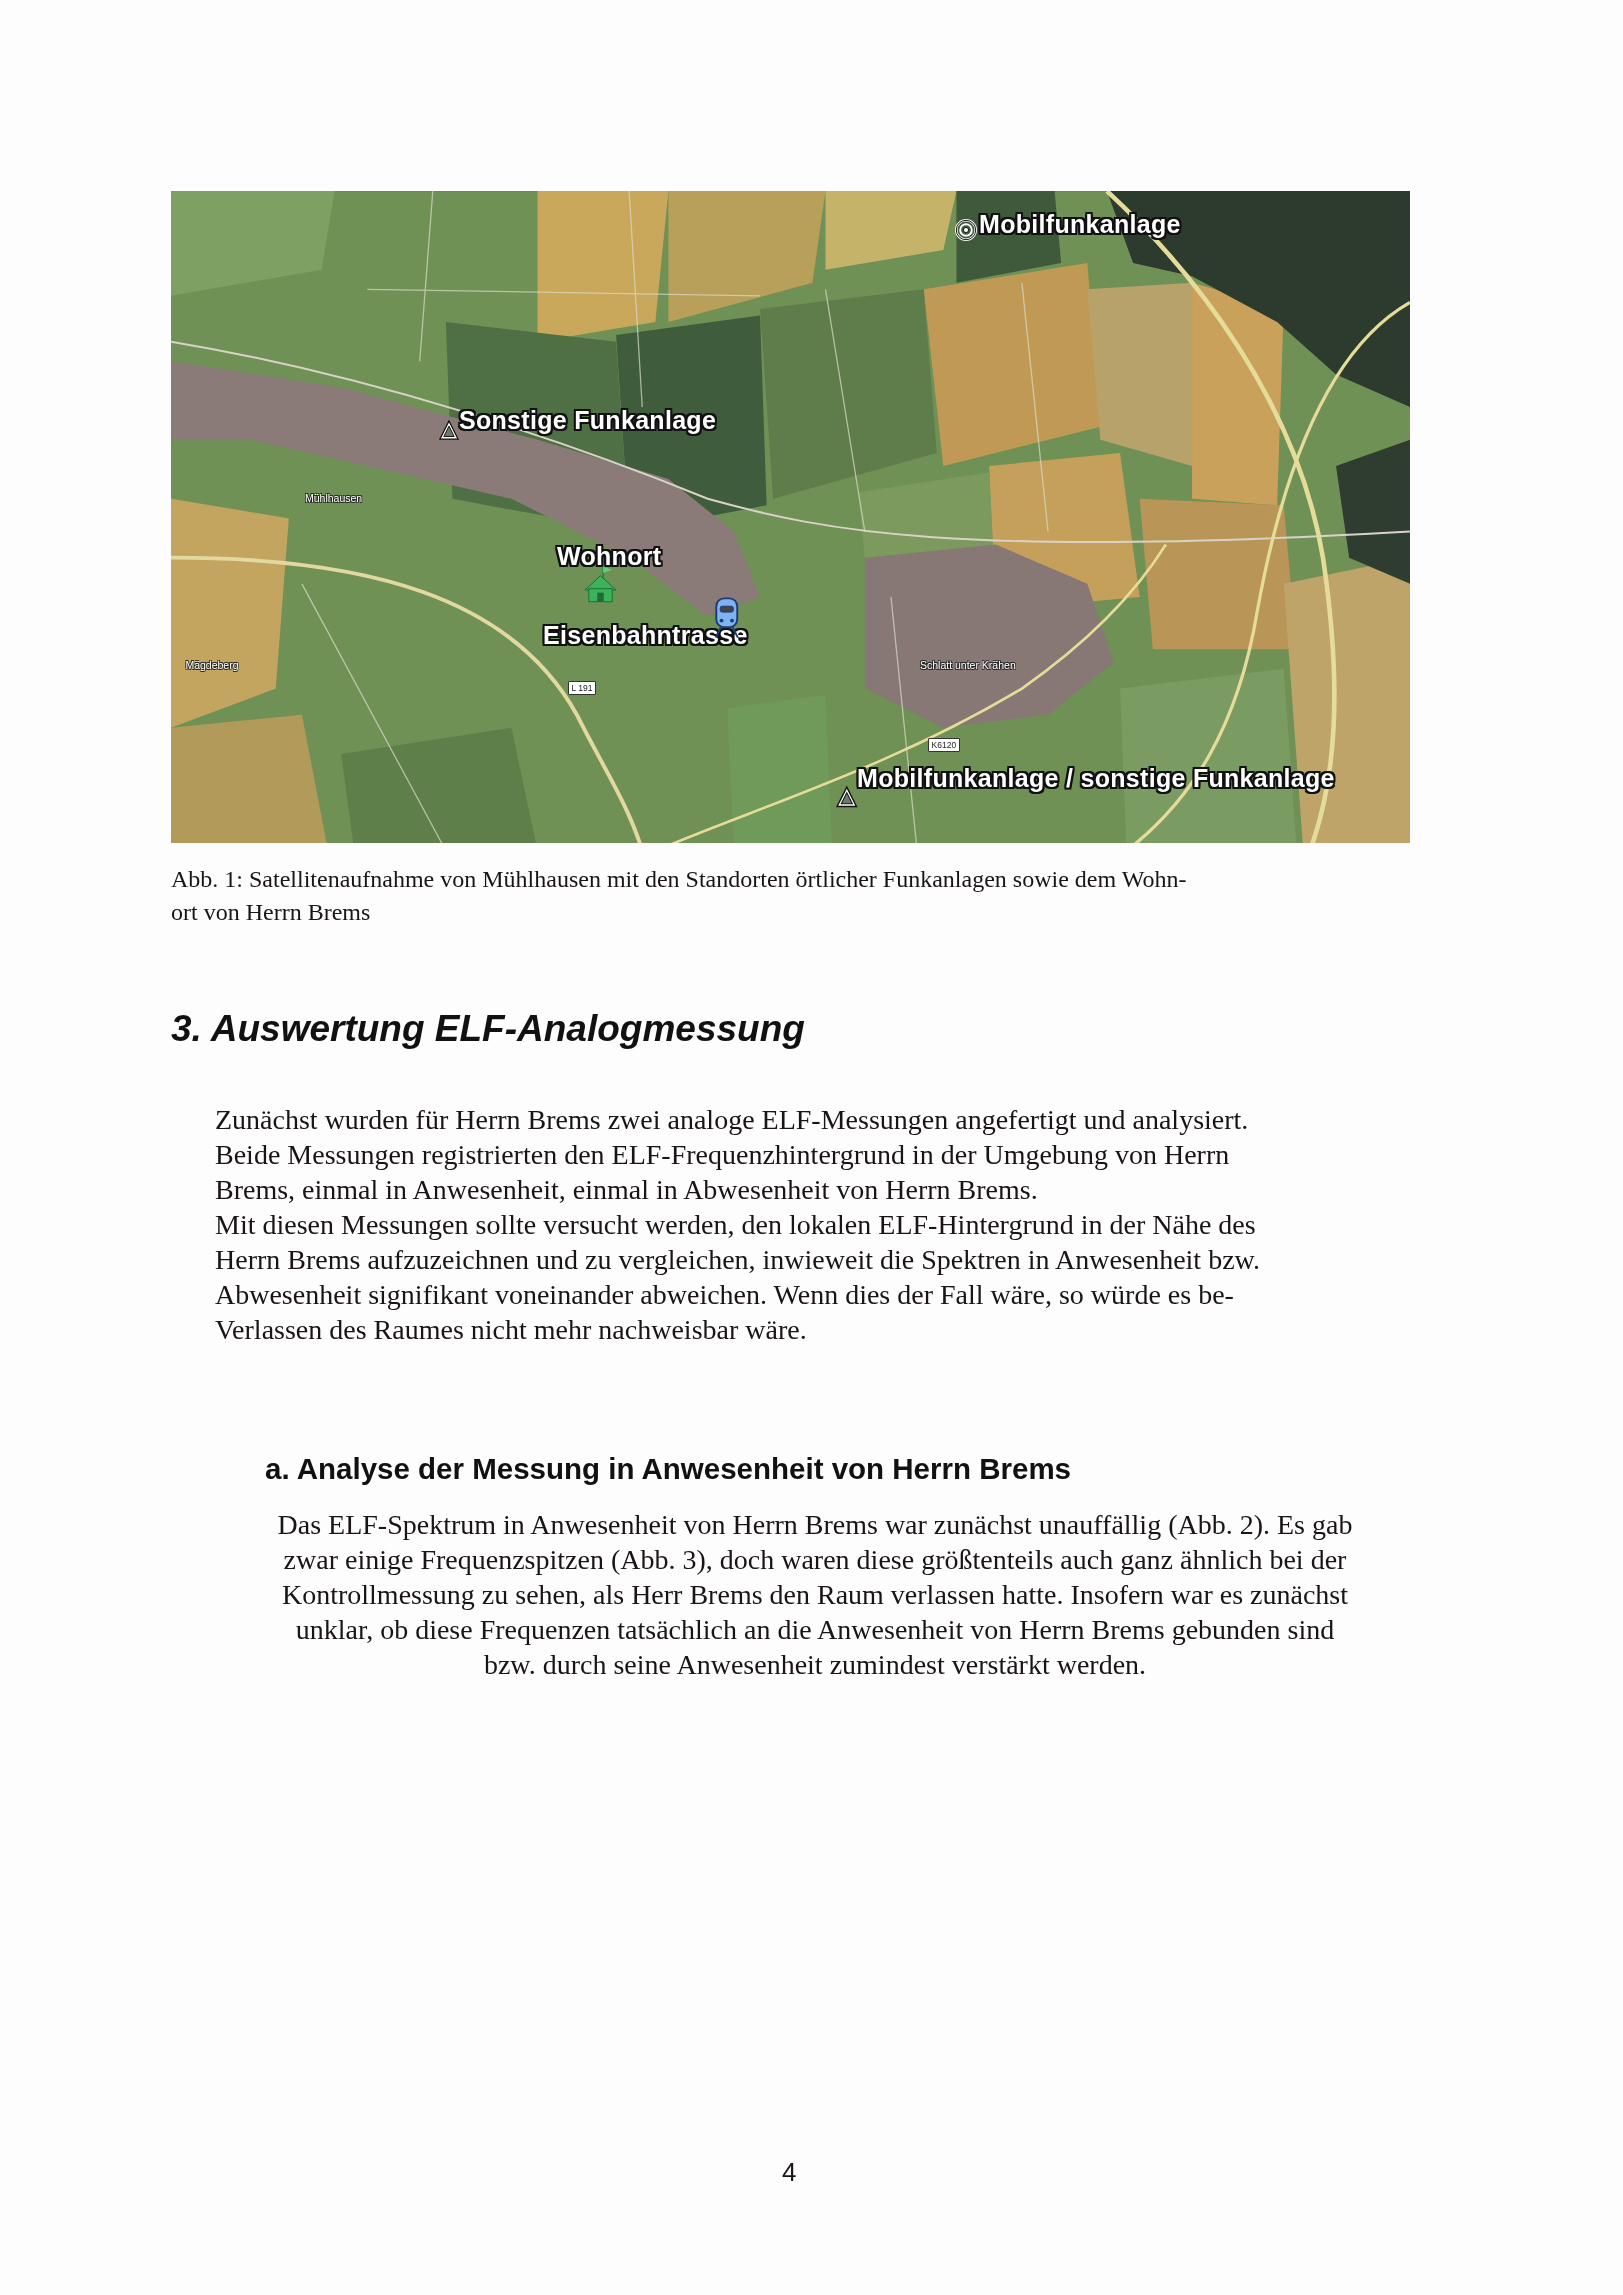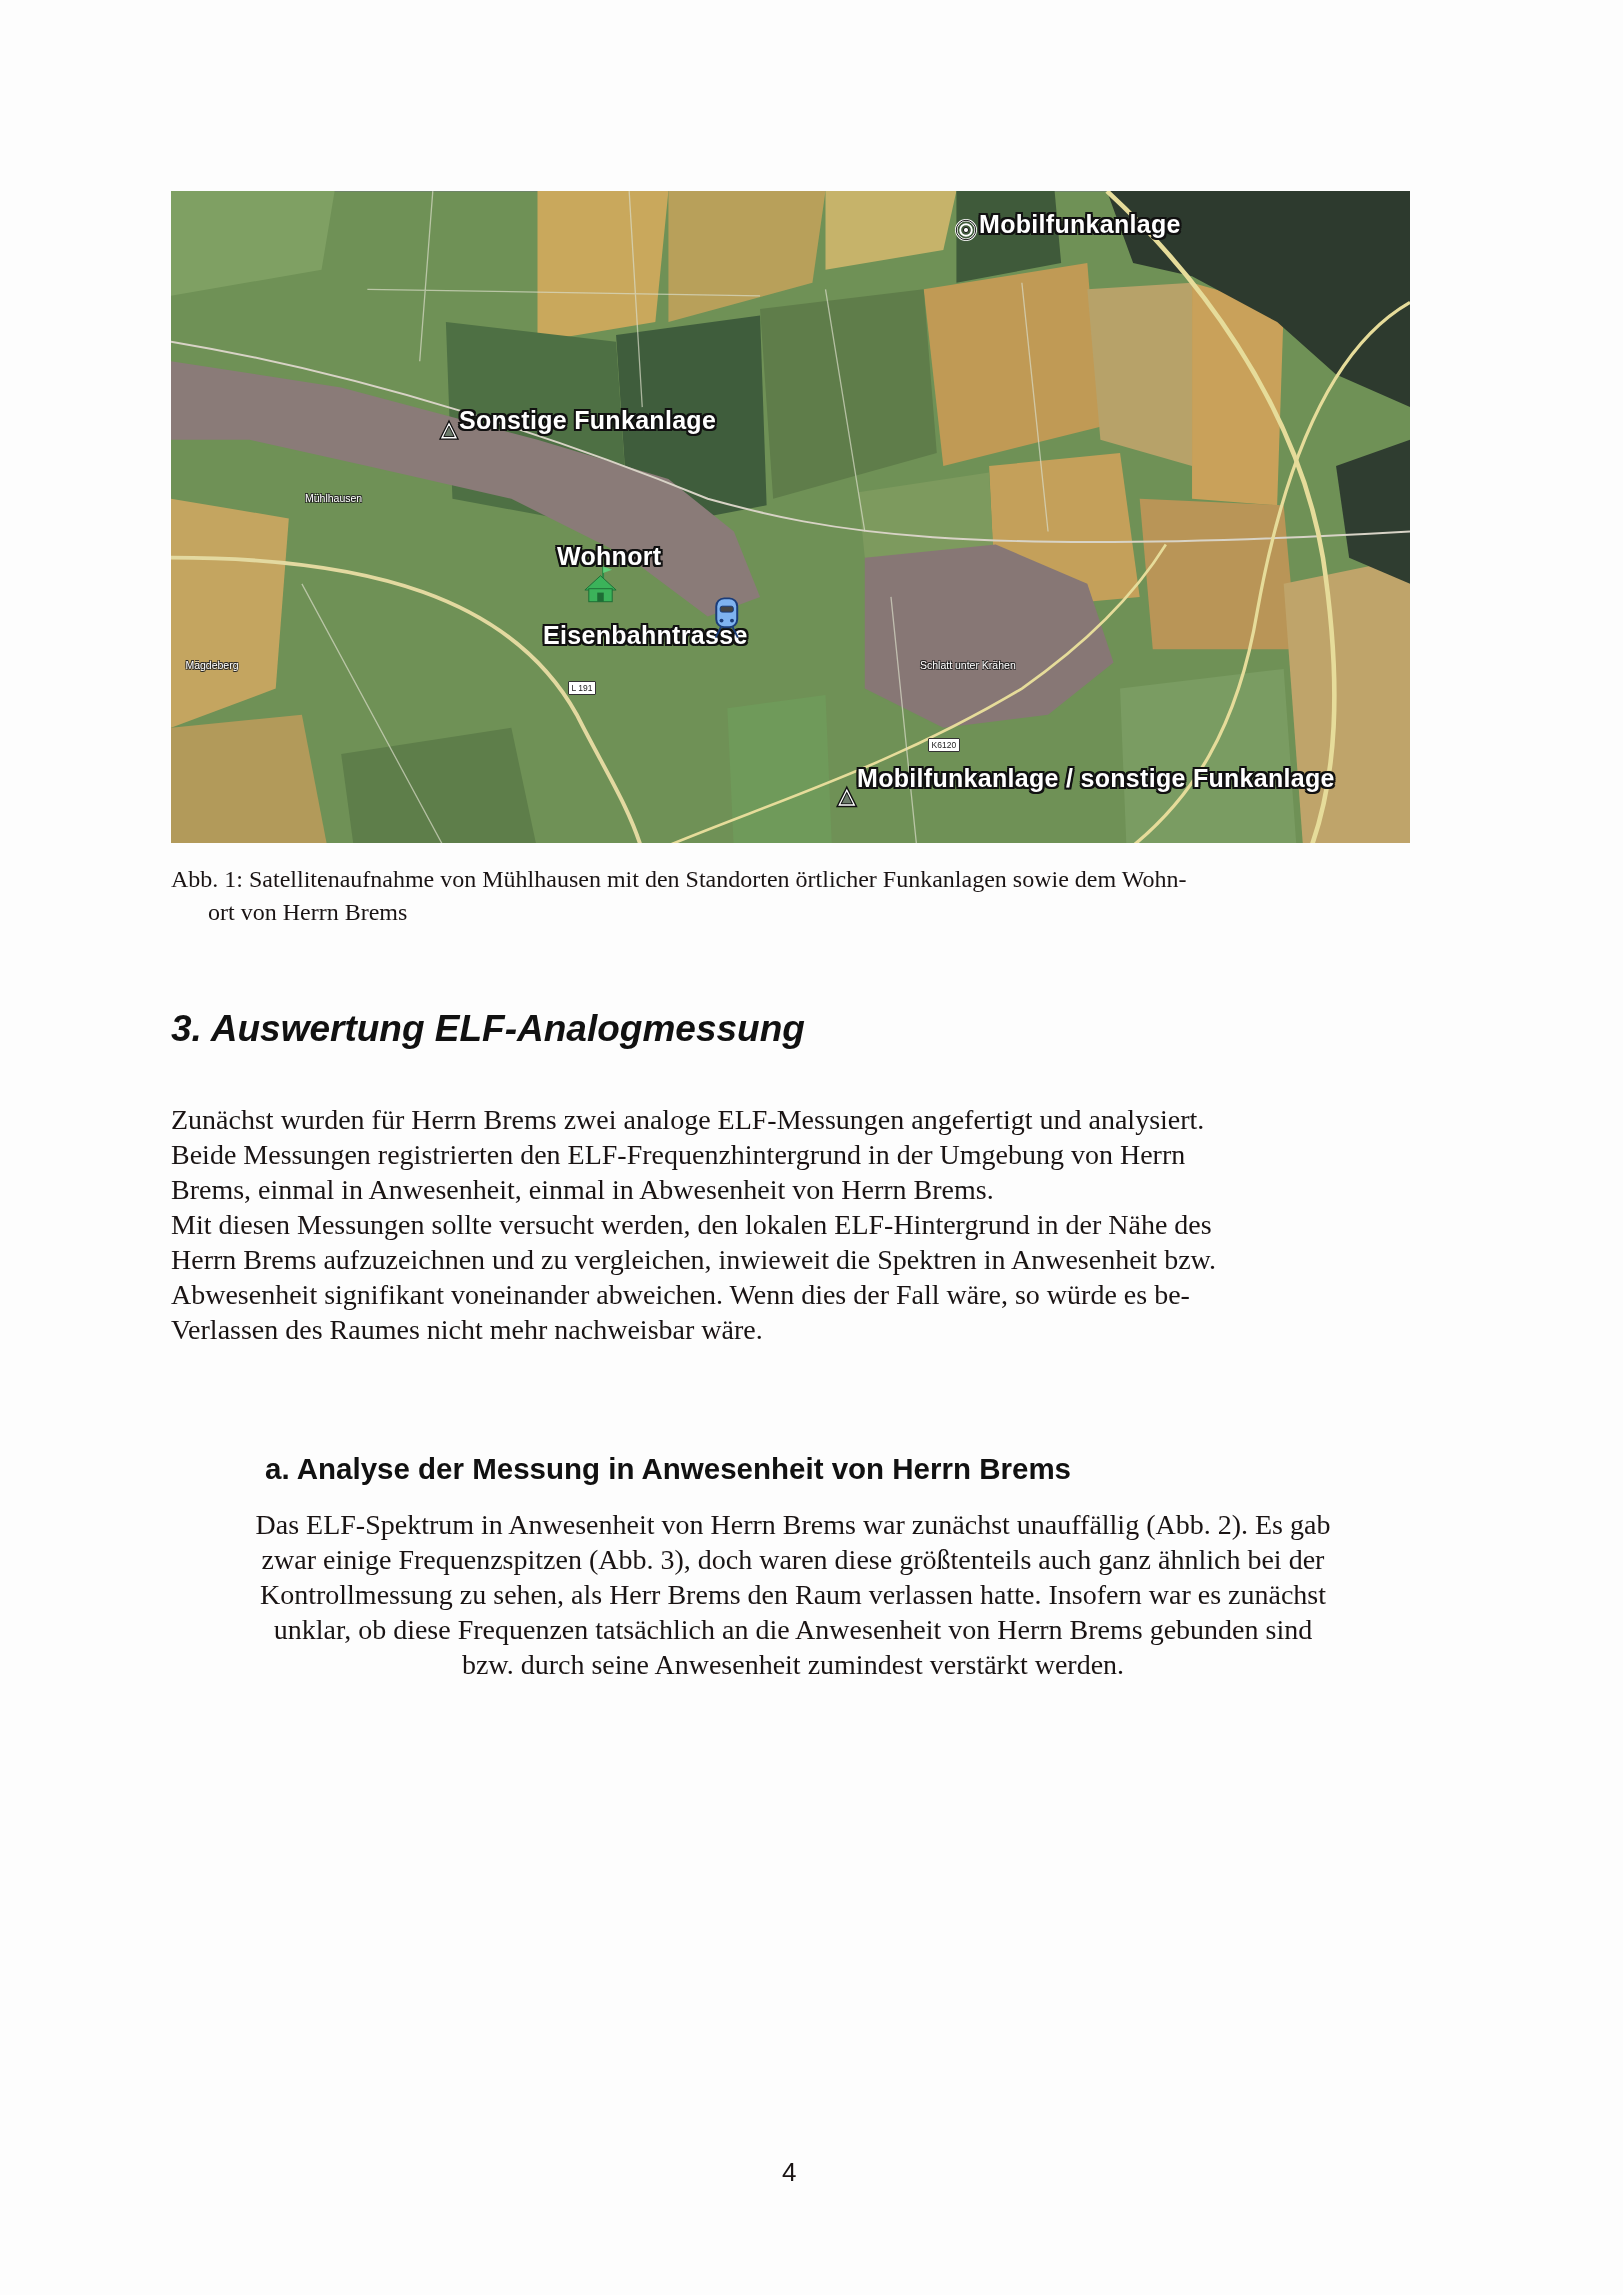--- a/index.html
+++ b/index.html
@@ -73,21 +73,21 @@
   }
   .body-para {
     position: absolute;
     left: 171px;
     width: 1244px;
     font-family: "Liberation Serif", serif;
     font-size: 28px;
     line-height: 35px;
     color: #1a1414;
   }
-  .body-para .line { display: block; white-space: nowrap; }
+  .body-para .line { display: block; white-space: nowrap; margin-left: 44px; }
   .sub-heading {
     position: absolute;
     left: 265px; top: 1452px;
     font-family: "Liberation Sans", sans-serif;
     font-weight: bold;
     font-size: 29.5px;
     color: #111;
     white-space: nowrap;
   }
   .page-number {
@@ -184,21 +184,21 @@
 
   <svg class="map-icon" style="left:664px; top:594px;" width="23.6" height="23.6" viewBox="0 0 34 34">
     <polygon points="17,3 31,31 3,31" fill="#fff" stroke="#111" stroke-width="2"></polygon>
     <polygon points="17,11 25,27 9,27" fill="#6b7b6a" stroke="#111" stroke-width="1.5"></polygon>
   </svg>
   <div class="map-label" style="left:686px; top:575px;">Mobilfunkanlage / sonstige Funkanlage</div>
 </div>
 
 <div class="caption">
   <span style="display:block; white-space:nowrap;">Abb. 1: Satellitenaufnahme von Mühlhausen mit den Standorten örtlicher Funkanlagen sowie dem Wohn-</span>
-  <span style="display:block; white-space:nowrap;margin-left:37px;">ort von Herrn Brems</span>
+  <span style="display:block; white-space:nowrap;">ort von Herrn Brems</span>
 </div>
 
 <div class="section-heading">3.  Auswertung ELF-Analogmessung</div>
 
 <div class="body-para" style="top:1102px;">
   <span class="line">Zunächst wurden für Herrn Brems zwei analoge ELF-Messungen angefertigt und analysiert.</span>
   <span class="line">Beide Messungen registrierten den ELF-Frequenzhintergrund in der Umgebung von Herrn</span>
   <span class="line">Brems, einmal in Anwesenheit, einmal in Abwesenheit von Herrn Brems.</span>
   <span class="line">Mit diesen Messungen sollte versucht werden, den lokalen ELF-Hintergrund in der Nähe des</span>
   <span class="line">Herrn Brems aufzuzeichnen und zu vergleichen, inwieweit die Spektren in Anwesenheit bzw.</span>

